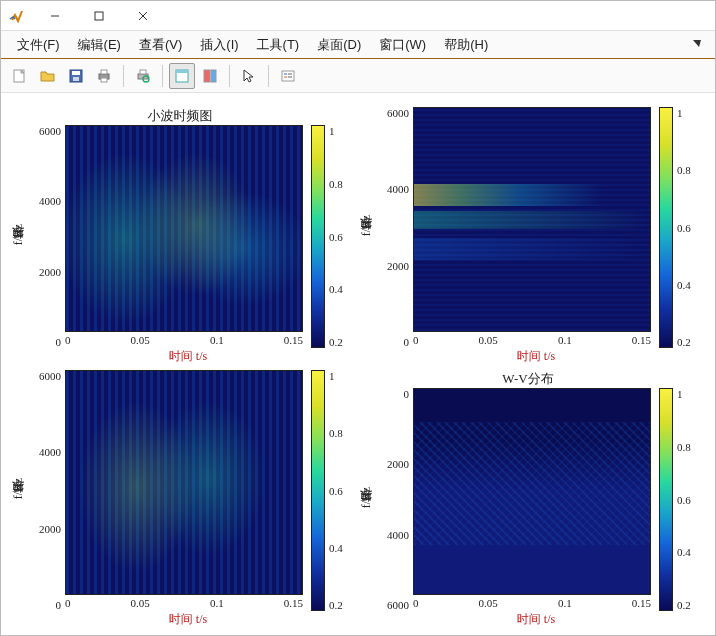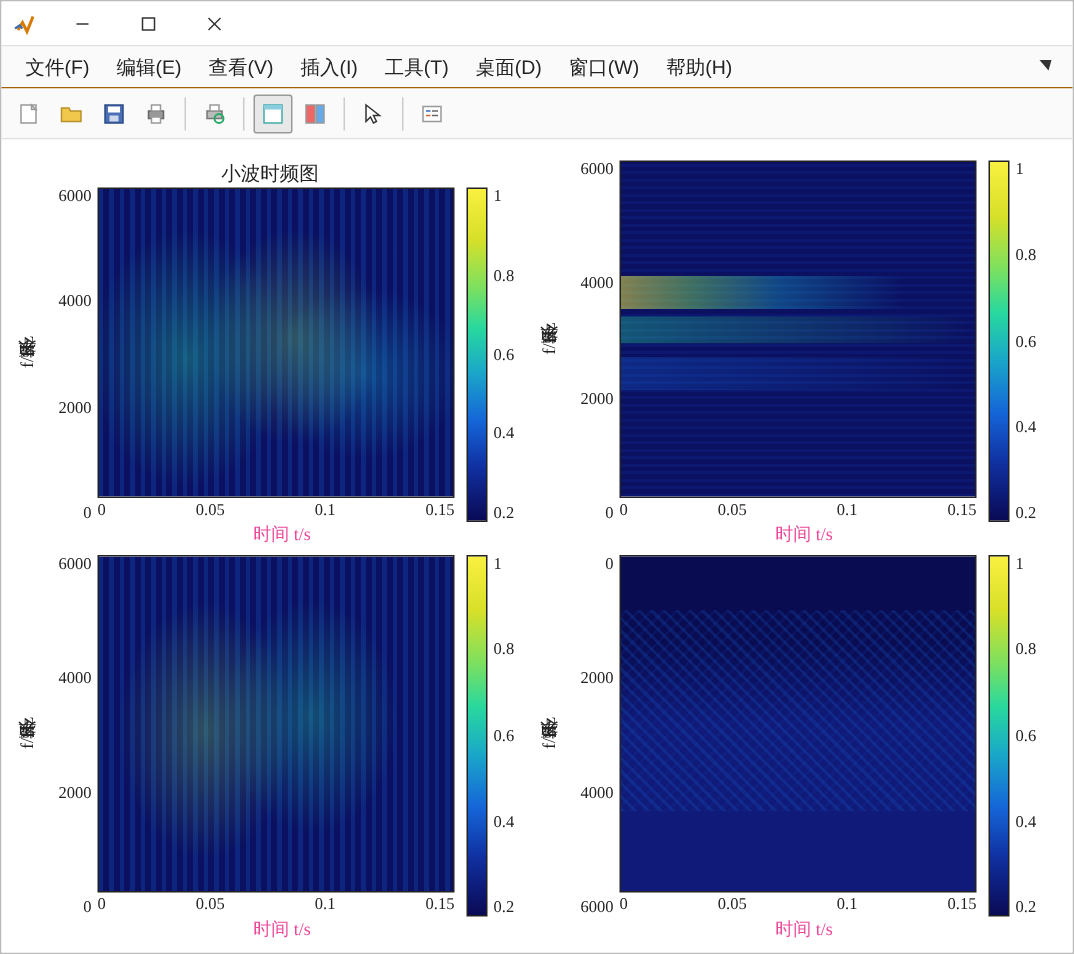--- a/index.html
+++ b/index.html
@@ -23,21 +23,21 @@
 .subplot { position: relative; display: flex; flex-direction: column; }
 .sub-title { text-align: center; font-size: 13px; color: #222; height: 18px; }
 .plot-row { flex: 1; display: flex; align-items: stretch; }
 .ylab-col { width: 18px; display: flex; align-items: center; justify-content: center; }
 .ylab { writing-mode: vertical-rl; transform: rotate(180deg); font-size: 12px; color: #222; }
 .yticks { width: 38px; display: flex; flex-direction: column; justify-content: space-between; text-align: right; font-size: 11px; color: #222; padding-right: 4px; }
 .axes-box { flex: 1; display: flex; flex-direction: column; }
 .plot-canvas { flex: 1; border: 1px solid #222; position: relative; overflow: hidden; }
 .spectro { position: absolute; inset: 0; }
 .xticks { height: 16px; display: flex; justify-content: space-between; font-size: 11px; color: #222; padding-top: 2px; }
-.xlab-row { text-align: center; font-size: 12px; color: #ec4899; height: 16px; }
+.xlab-row { text-align: center; font-size: 12px; color: #b91c1c; height: 16px; }
 .xlab-flex { display: flex; }
 .xlab-flex .pad { width: 56px; }
 .xlab-flex .lab { flex: 1; text-align: center; }
 .cbar-col { width: 40px; display: flex; margin-left: 8px; }
 .cbar { width: 14px; border: 1px solid #222; background: linear-gradient(to top, #0a0a55 0%, #1030a0 16%, #1565d8 30%, #1aa8c8 45%, #28d89e 58%, #7be060 70%, #d8e028 85%, #f9f040 100%); }
 .cticks { flex: 1; display: flex; flex-direction: column; justify-content: space-between; font-size: 11px; color: #222; padding-left: 4px; }
 
 .spectro.type-a { background:
   radial-gradient(ellipse 40% 60% at 25% 55%, rgba(40,216,158,0.35), transparent 70%),
   radial-gradient(ellipse 35% 50% at 55% 48%, rgba(127,224,96,0.3), transparent 70%),
@@ -289,20 +289,21 @@
             </div>
           </div>
         </div>
         <div class="xlab-row xlab-flex">
           <div class="pad"></div>
           <div class="lab">时间 t/s</div>
           <div style="width: 40px;"></div>
         </div>
       </div>
       <div class="subplot">
+        <div class="sub-title">W-V分布</div>
         <div class="plot-row">
           <div class="ylab-col">
             <div class="ylab">频率 f/Hz</div>
           </div>
           <div class="yticks">
             <span>0</span>
             <span>2000</span>
             <span>4000</span>
             <span>6000</span>
           </div>

